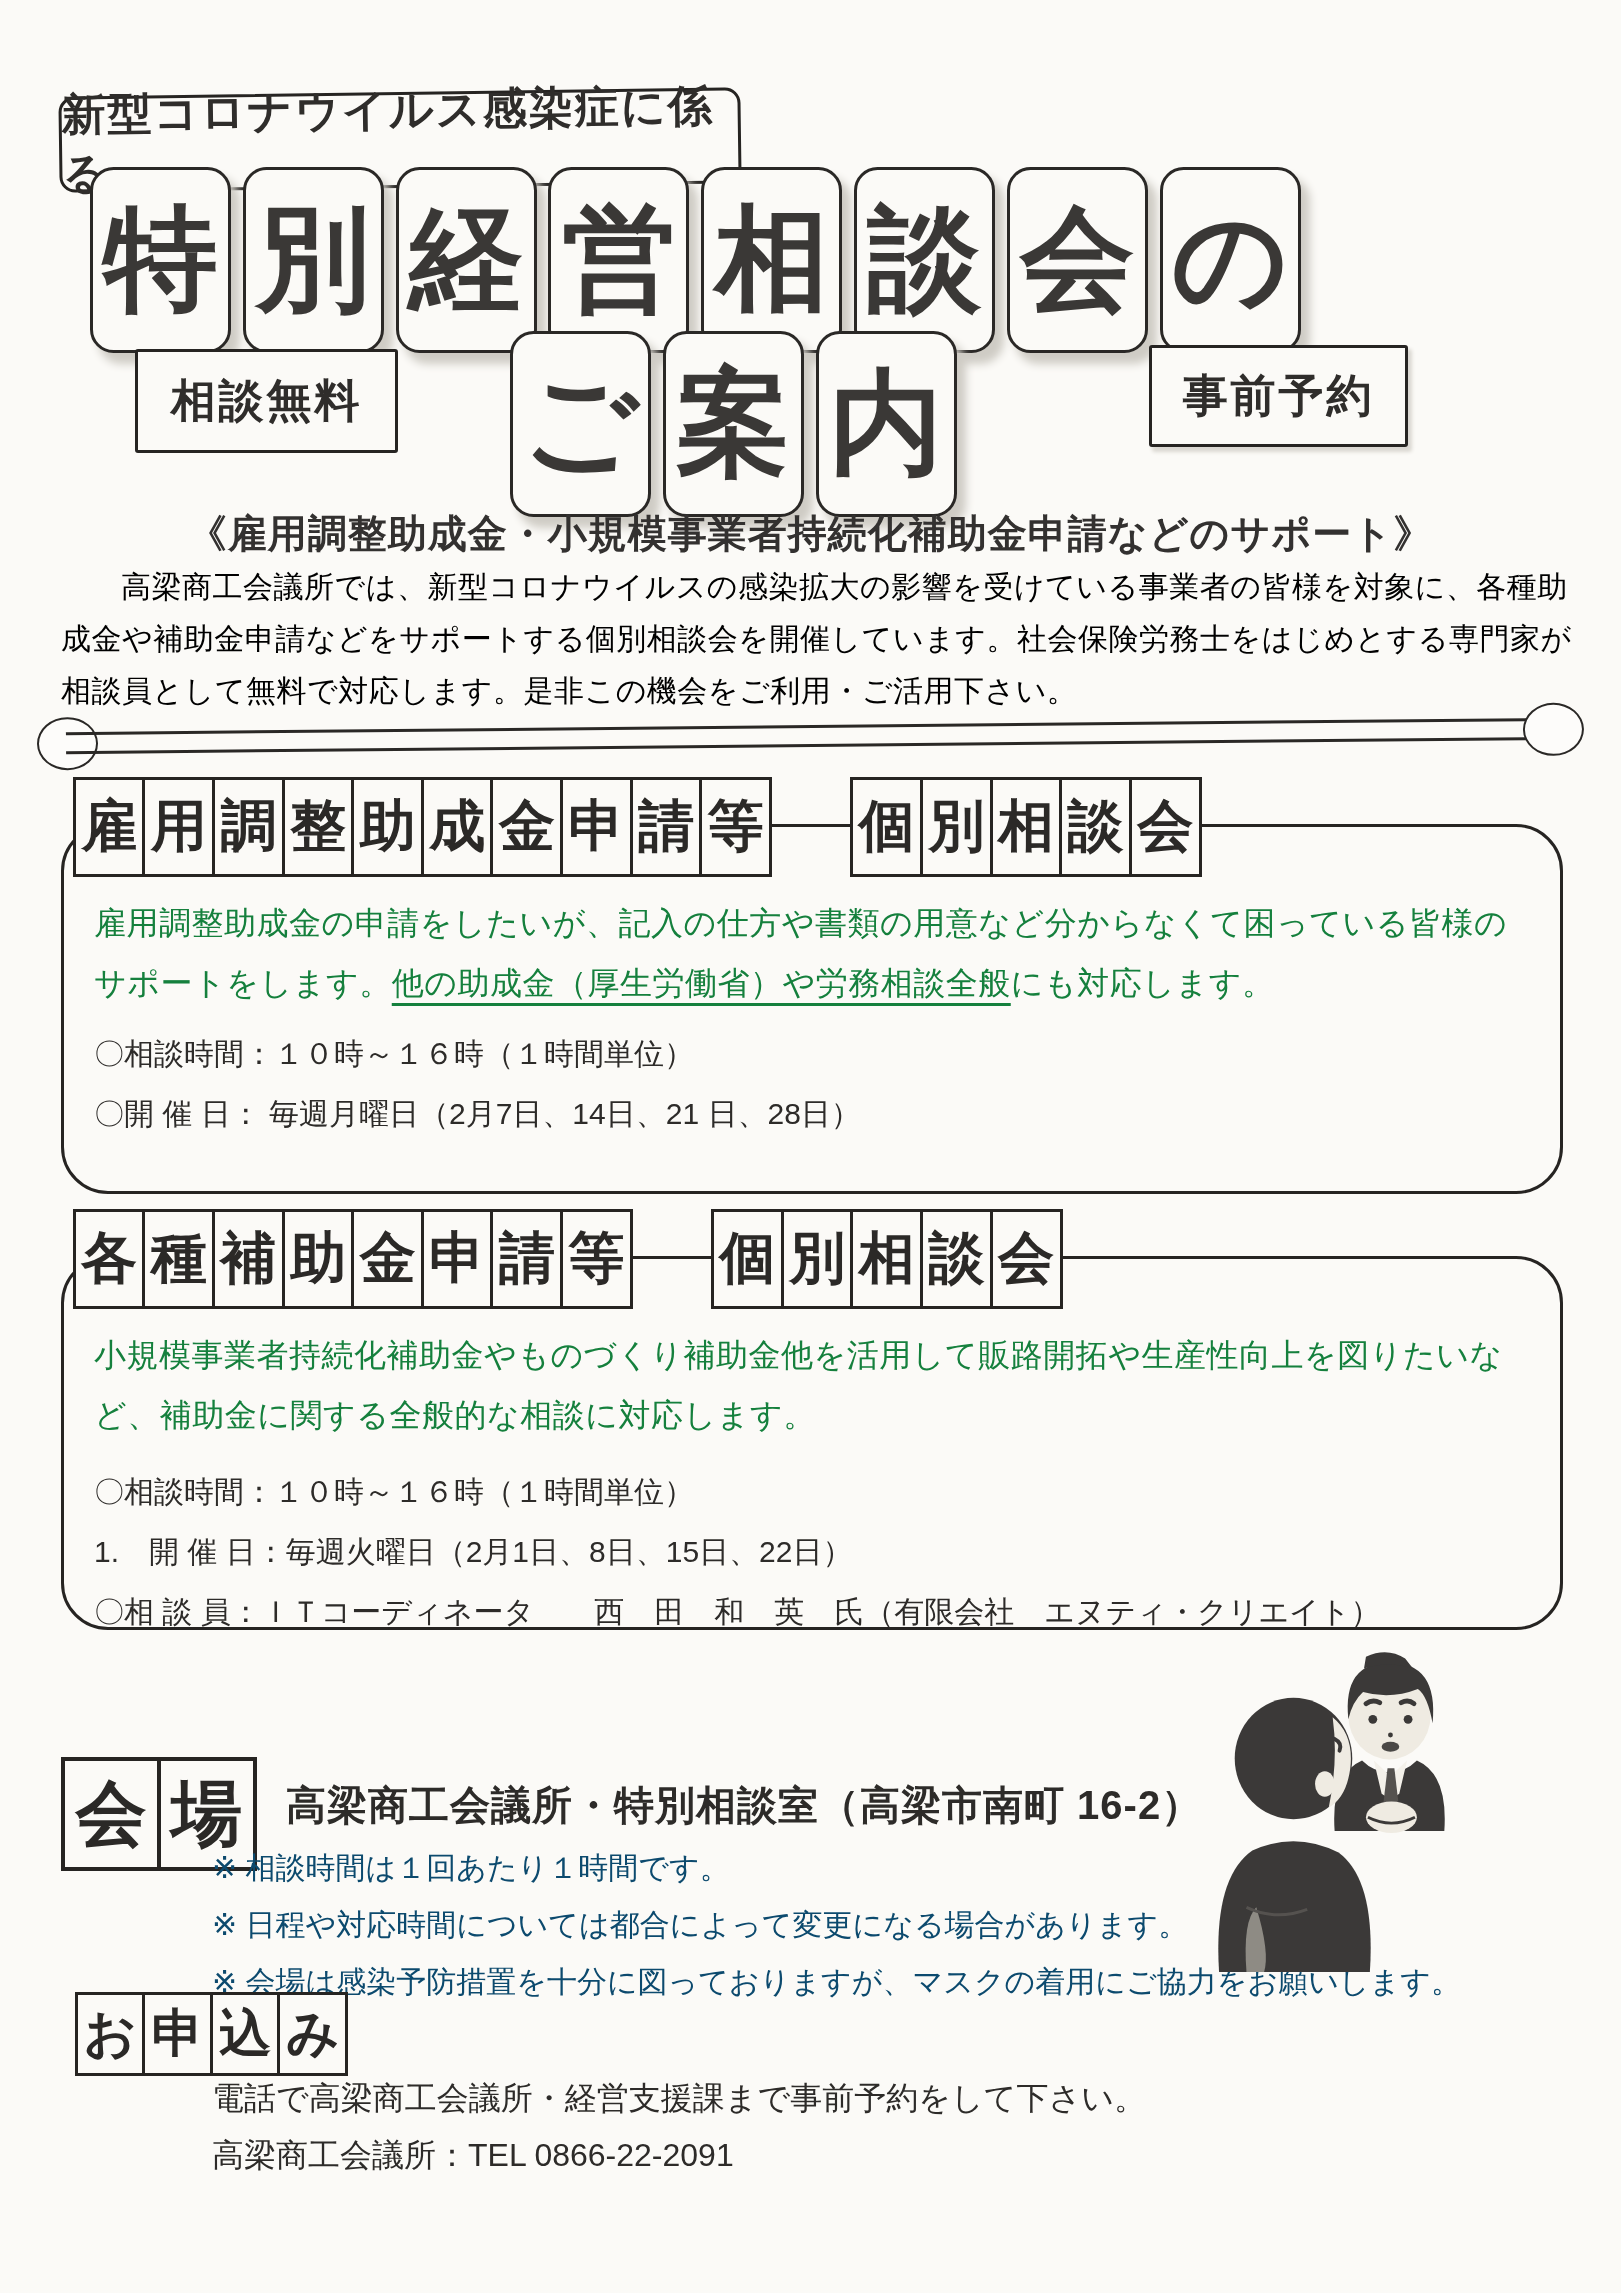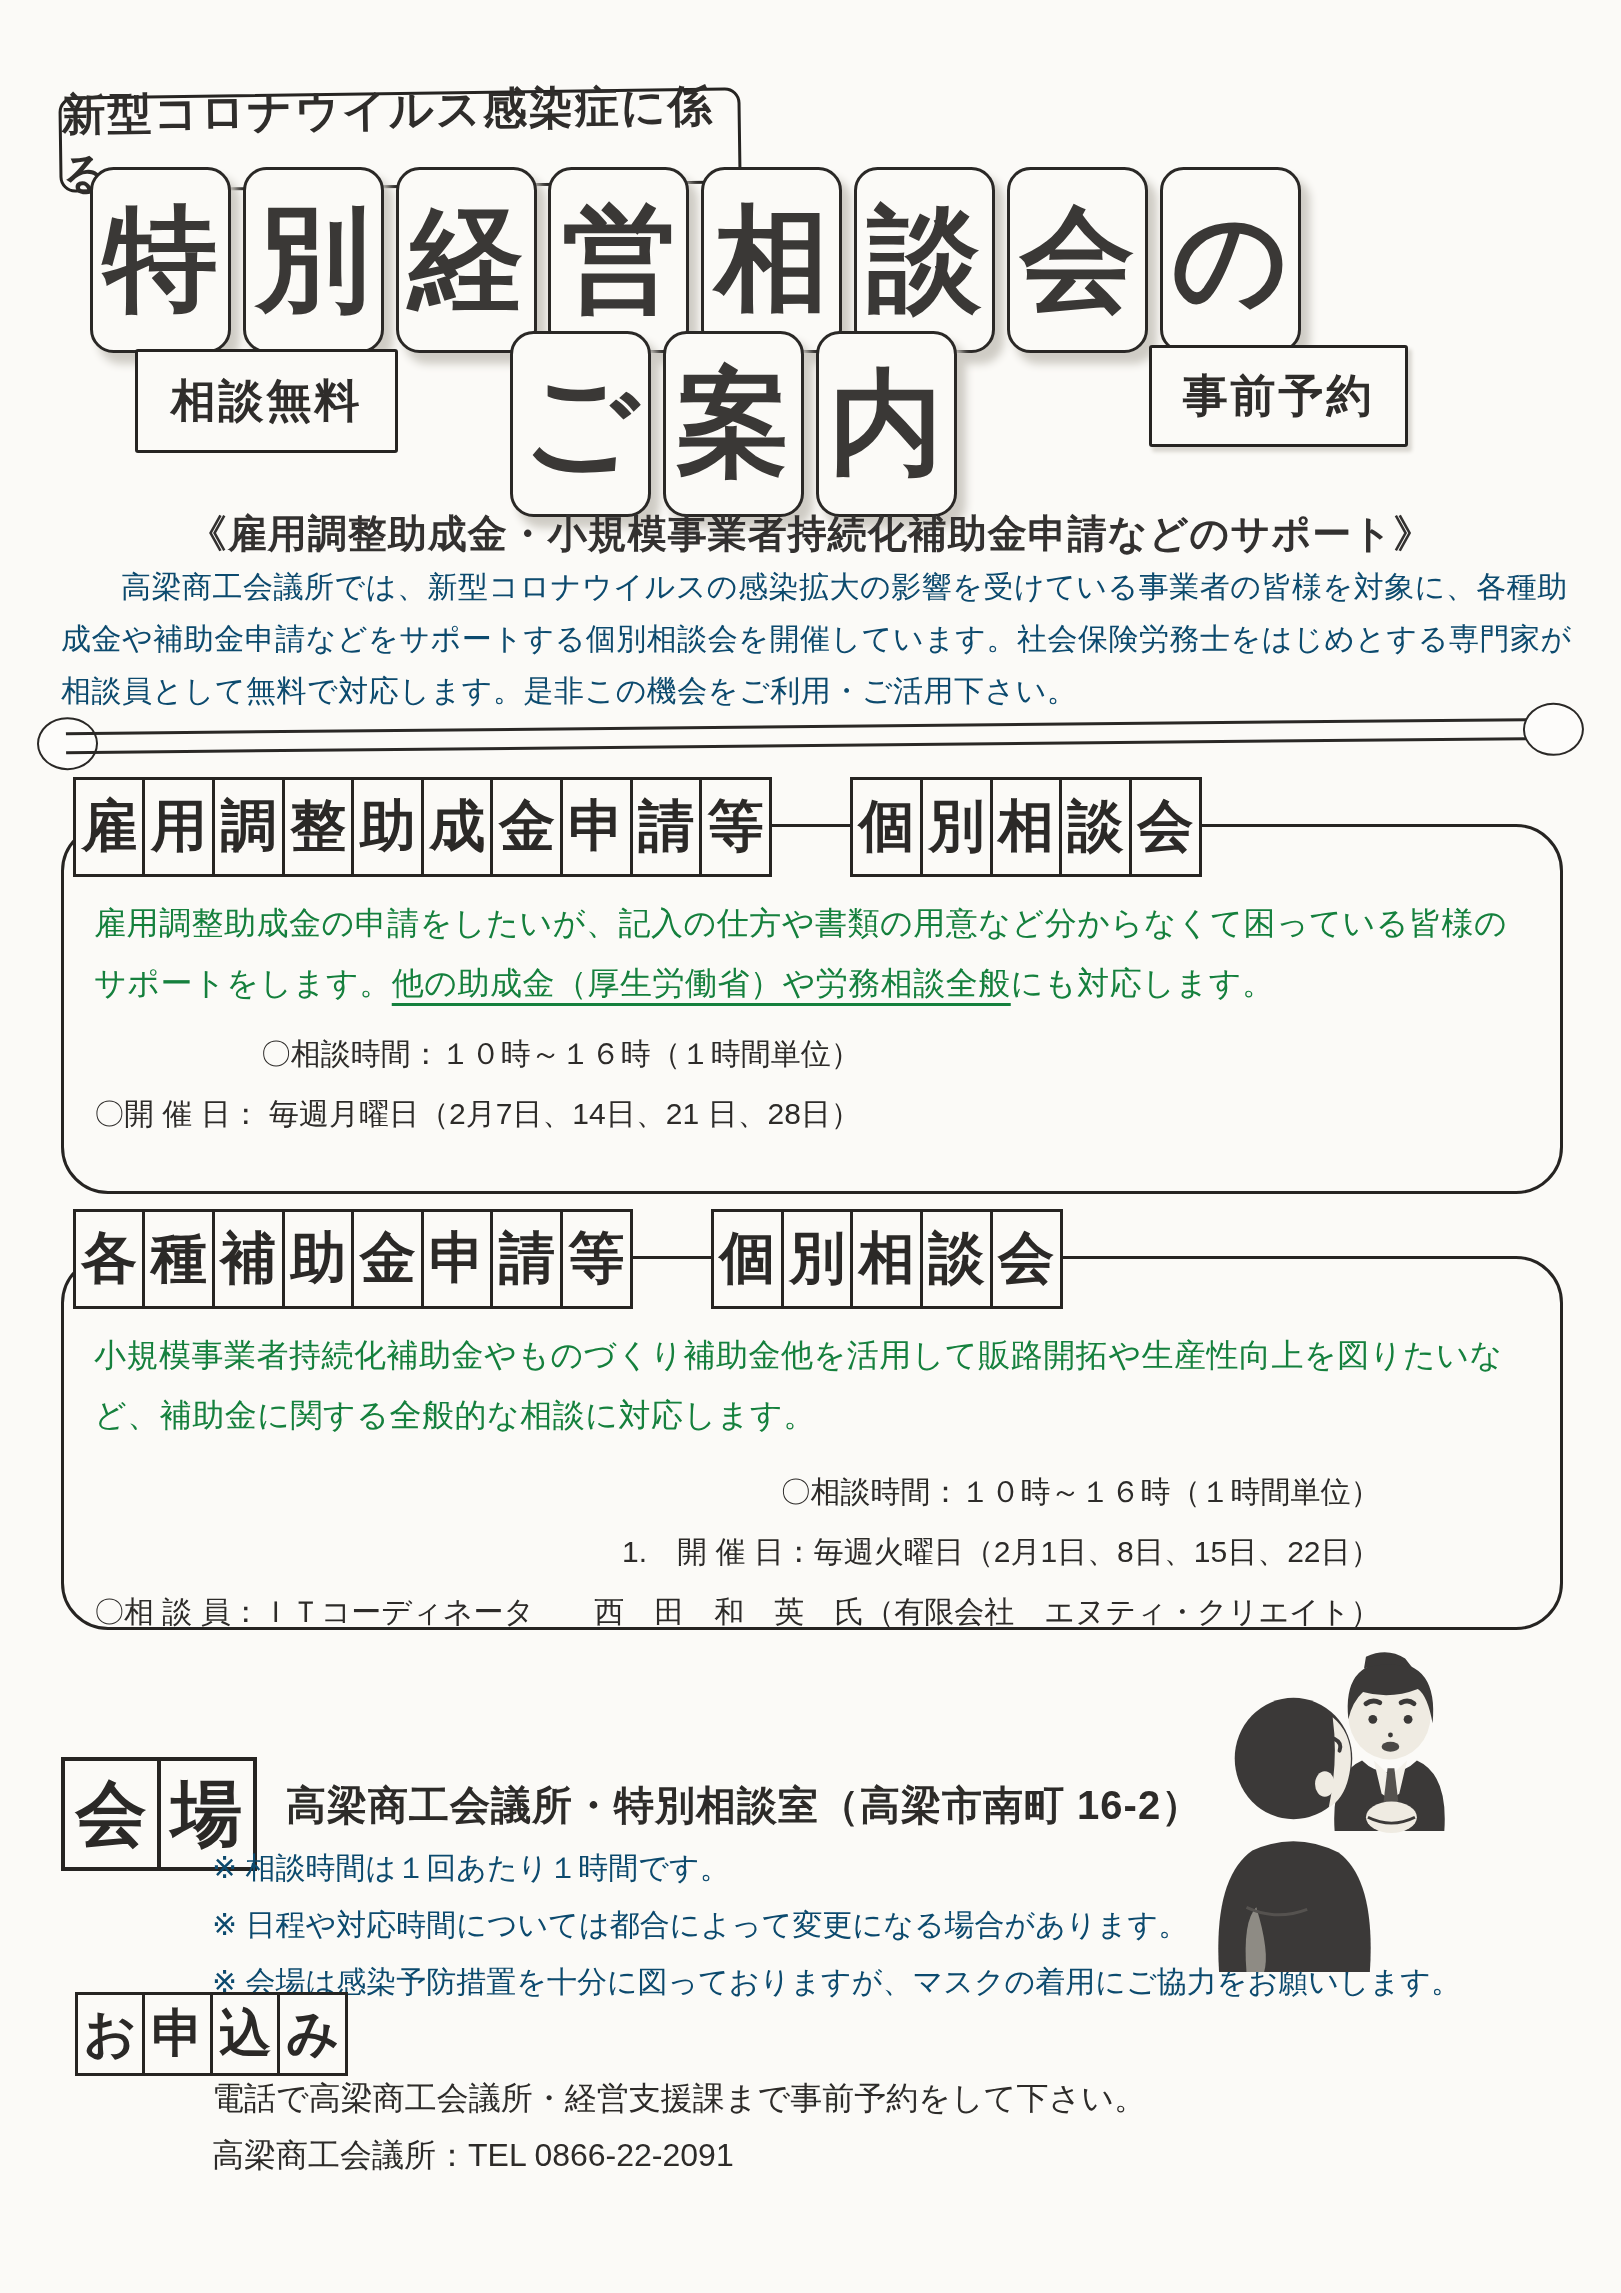--- a/index.html
+++ b/index.html
@@ -39,21 +39,21 @@
   }
   .badge-free{left:135px;top:349px;width:257px;height:98px;}
   .badge-reserve{left:1149px;top:345px;width:253px;height:96px;box-shadow:3.9px 4.9px 3.9px #dbd8d2;}
 
   .subtitle{
     position:absolute;left:0;top:507px;width:100%;text-align:center;
     font-size:39px;font-weight:700;letter-spacing:1px;color:#333130;
   }
   .intro{
     position:absolute;left:61px;top:561px;width:1517px;
-    font-size:30px;line-height:52px;text-indent:2em;letter-spacing:0.5px;color:#0c4a6e;
+    font-size:30px;line-height:52px;text-indent:2em;letter-spacing:0.5px;color:#000000;
   }
 
   
   .divider{position:absolute;left:37px;top:710px;width:1547px;height:57px;transform:rotate(-0.55deg);}
   .divider .bar{position:absolute;left:29px;right:29px;top:14.7px;height:16.7px;border-top:3.9px solid #2a2826;border-bottom:3.9px solid #2a2826;}
   .divider .knob{position:absolute;width:57px;height:49px;border:2.9px solid #2a2826;border-radius:50%;background:#fdfcfa;top:0;}
   .divider .knob.left{left:0;}
   .divider .knob.right{right:0;}
 
   
@@ -72,21 +72,21 @@
     font-size:56px;font-weight:700;background:#fbfaf7;color:#2b2927;
   }
   .sec-header .cell:first-child{margin-left:0;}
   .hdr-gap{width:78px;flex:0 0 auto;}
   .sec-body{
     position:absolute;left:33px;top:116px;width:1436px;z-index:1;
     font-size:32px;line-height:60px;letter-spacing:0.5px;color:#15803d;
   }
   .sec-body .u{text-decoration:underline;text-underline-offset:8.8px;}
   .sec-details{position:absolute;left:33px;top:247px;font-size:30px;color:#2d2b29;}
-  .sec-details .detail-line{line-height:60px;white-space:pre;text-align:right;}
+  .sec-details .detail-line{line-height:60px;white-space:pre;}
   .section-2 .sec-details{top:253px;}
 
   
   .venue-label{position:absolute;left:61px;top:1757px;display:flex;}
   .venue-label .cell{width:92px;height:106px;border-width:4.4px;margin-left:-4.4px;font-size:71px;}
   .venue-label .cell:first-child{margin-left:0;}
   .venue-text{position:absolute;left:286px;top:1778px;font-size:40px;font-weight:600;letter-spacing:1px;color:#2d2b29;}
   .venue-notes{position:absolute;left:212px;top:1839px;font-size:30px;color:#0c4a6e;}
   .venue-notes .note-line{line-height:57px;white-space:pre;}
 

